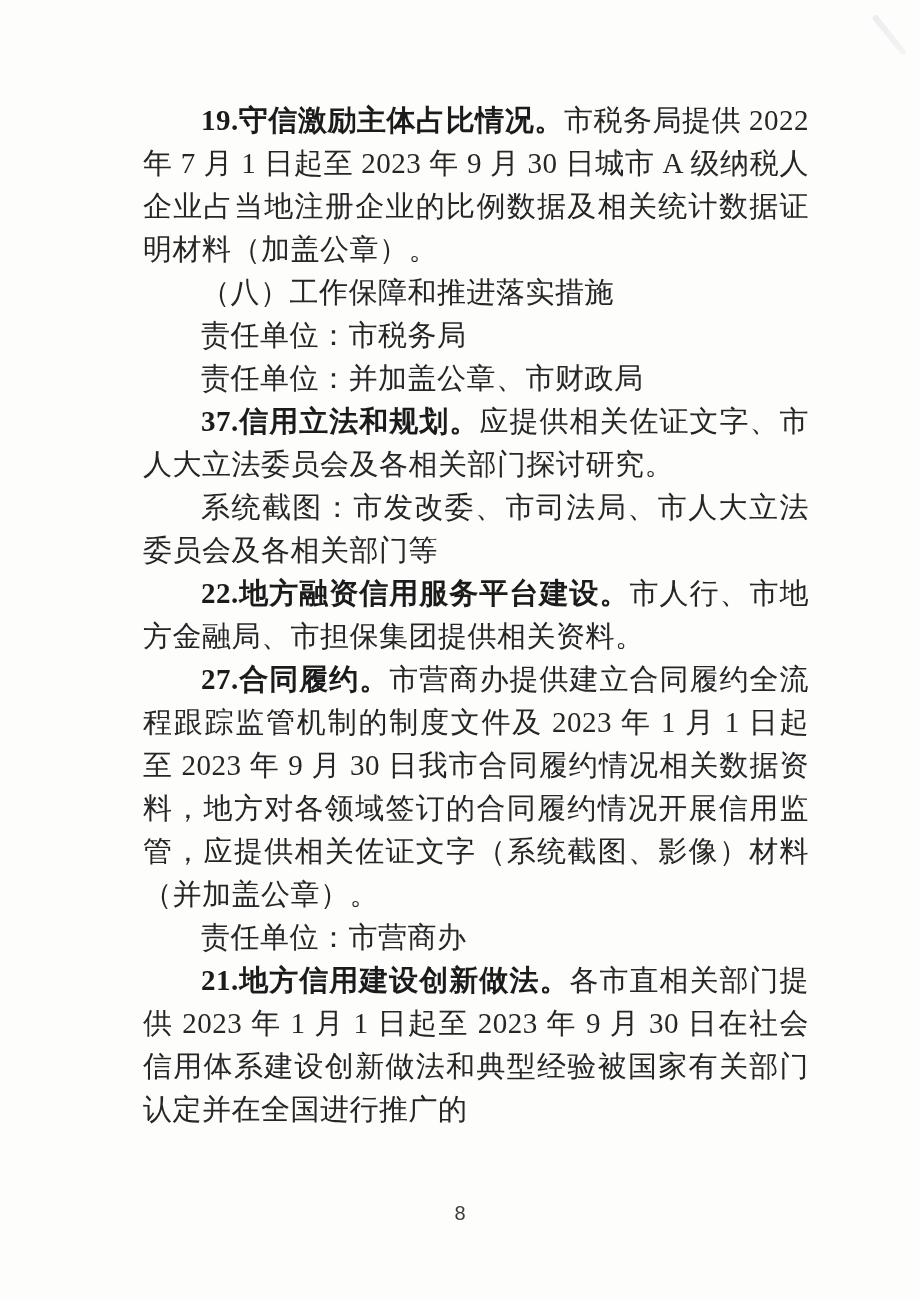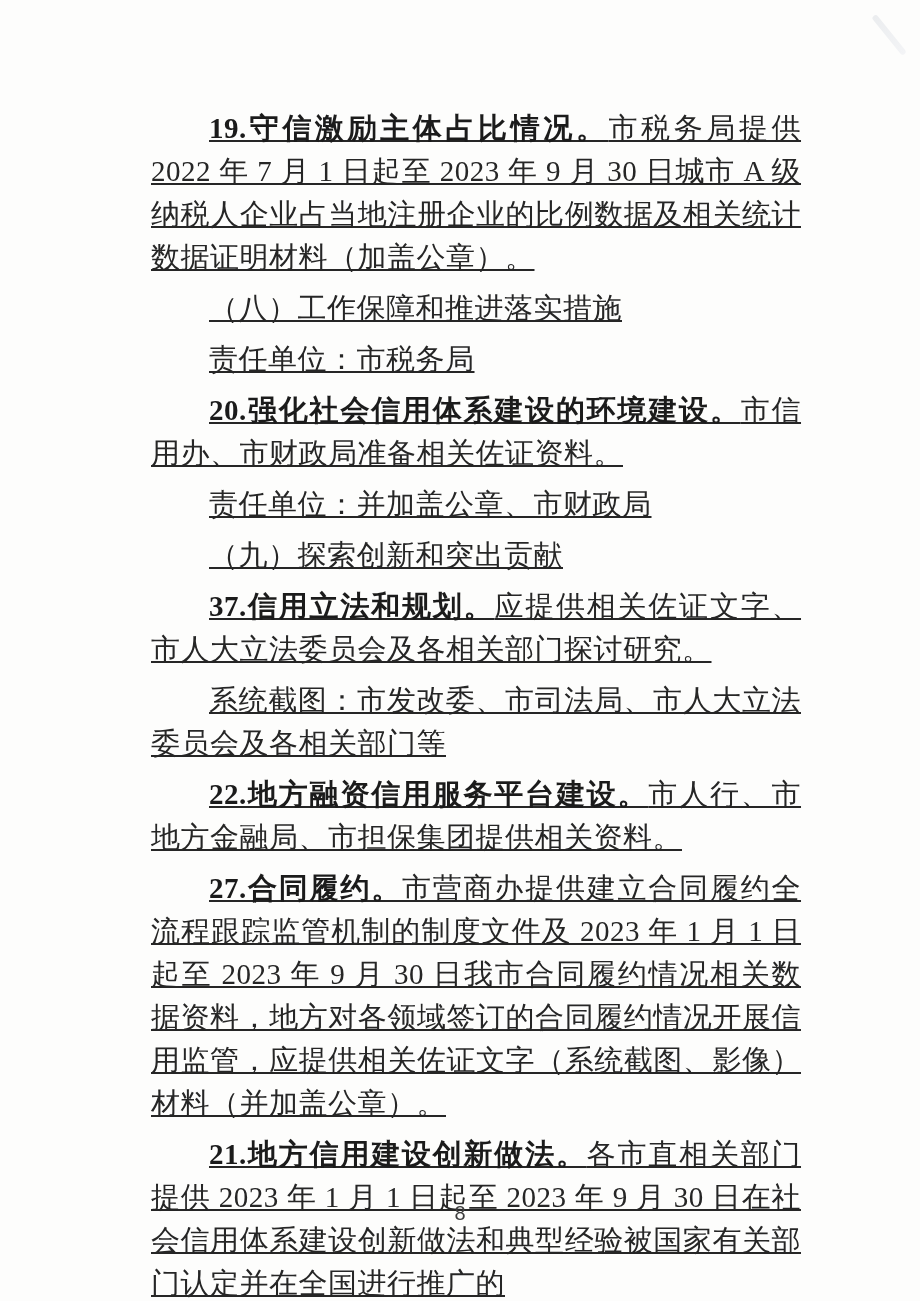--- a/index.html
+++ b/index.html
@@ -20,23 +20,22 @@
     position: absolute;
     left: 143px;
     top: 99px;
     width: 666px;
     font-size: 29px;
     line-height: 43px;
     text-align: justify;
     letter-spacing: 0.5px;
   }
   p.para {
-    margin: 8px;
+    margin: 0;
     text-indent: 2em;
-    text-decoration: underline;
   }
   .lead {
     font-weight: 700;
     color: #1b1b1b;
   }
   .page-number {
     position: absolute;
     top: 1202px;
     left: 0;
     width: 920px;
@@ -65,35 +64,34 @@
   <div class="artifact-tr"></div>
 
   <div class="content">
 
     <p class="para"><span class="lead">19.守信激励主体占比情况。</span><span>市税务局提供 2022 年 7 月 1 日起至 2023 年 9 月 30 日城市 A 级纳税人企业占当地注册企业的比例数据及相关统计数据证明材料（加盖公章）。</span></p>
 
     <p class="para"><span>（八）工作保障和推进落实措施</span></p>
 
     <p class="para"><span>责任单位：市税务局</span></p>
 
-    <p class="para"><span class="lead">20.强化社会信用体系建设的环境建设。</span><span>市信用办、市财政局准备相关佐证资料。</span></p>
 
     <p class="para"><span>责任单位：并加盖公章、市财政局</span></p>
 
-    <p class="para"><span>（九）探索创新和突出贡献</span></p>
 
     <p class="para"><span class="lead">37.信用立法和规划。</span><span>应提供相关佐证文字、市人大立法委员会及各相关部门探讨研究。</span></p>
 
     <p class="para"><span>系统截图：市发改委、市司法局、市人大立法委员会及各相关部门等</span></p>
 
     <p class="para"><span class="lead">22.地方融资信用服务平台建设。</span><span>市人行、市地方金融局、市担保集团提供相关资料。</span></p>
 
 
     <p class="para"><span class="lead">27.合同履约。</span><span>市营商办提供建立合同履约全流程跟踪监管机制的制度文件及 2023 年 1 月 1 日起至 2023 年 9 月 30 日我市合同履约情况相关数据资料，地方对各领域签订的合同履约情况开展信用监管，应提供相关佐证文字（系统截图、影像）材料（并加盖公章）。</span></p>
 
+    <p class="para"><span>责任单位：市营商办</span></p>
 
     <p class="para"><span class="lead">21.地方信用建设创新做法。</span><span>各市直相关部门提供 2023 年 1 月 1 日起至 2023 年 9 月 30 日在社会信用体系建设创新做法和典型经验被国家有关部门认定并在全国进行推广的</span></p>
 
   </div>
 
   <div class="page-number">8</div>
 
 </div>
 
 </body></html>

